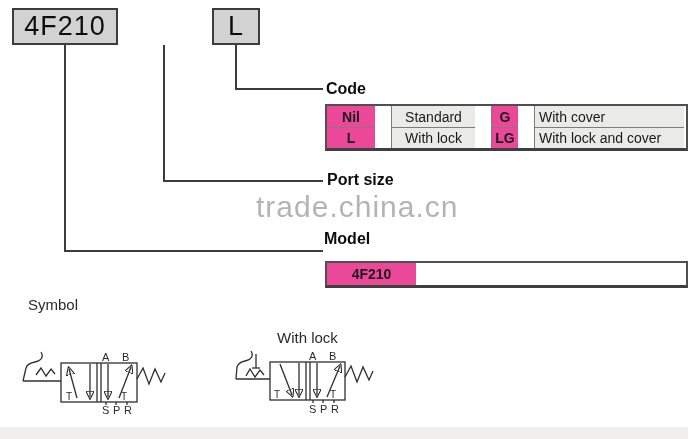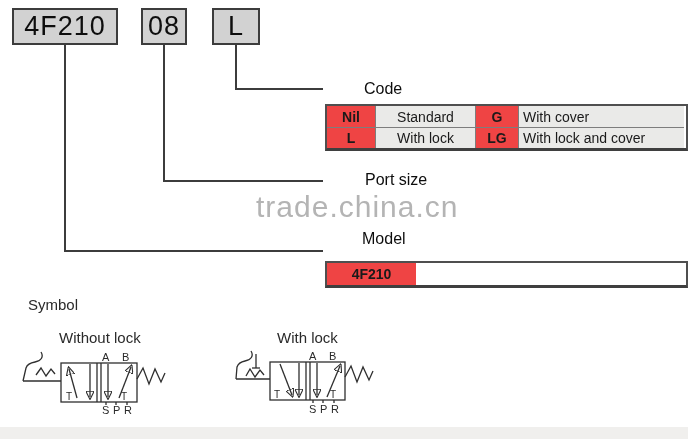--- a/index.html
+++ b/index.html
@@ -14,46 +14,46 @@
   }
   #box-model { left:12px; top:8px; width:106px; height:37px; }
   #box-port  { left:141px; top:8px; width:46px;  height:37px; }
   #box-code  { left:212px; top:8px; width:48px;  height:37px; }
 
   .vline, .hline { position:absolute; background:#3c3c3c; }
   .vline { width:2px; }
   .hline { height:2px; }
 
   .callout {
-    position:absolute; font-size:16px; font-weight:normal; color:#0d0d0d;margin-left:38px;
+    position:absolute; font-size:16px; font-weight:bold; color:#0d0d0d;
   }
 
   .grid-table {
     position:absolute; display:grid; box-sizing:border-box;
     border:2px solid #4f4f4f; border-bottom:3px solid #3f3f3f;
     font-size:14px;
   }
   #code-table {
     left:325px; top:104px; width:363px;
     grid-template-columns:48px 100px 43px 166px;
     grid-template-rows:21px 21px;
   }
   #model-table {
     left:325px; top:261px; width:363px;
     grid-template-columns:89px 268px;
     grid-template-rows:22px;
   }
   .cell {
     display:flex; align-items:center; box-sizing:border-box; color:#1a1a1a;
   }
-  .th { background:#ef4444; font-weight:bold; justify-content:center; }
+  .th { background:#ec4899; font-weight:bold; justify-content:center; }
   .td { background:#eaeae8; }
   .td.center { justify-content:center; }
   .td.left { justify-content:flex-start; padding-left:4px; }
-  .bl { border-left:1px solid #7d7d7d; }
+  .bl { border-left:1px solid #7d7d7d;margin-left:16px; }
   .bt { border-top:1px solid #7d7d7d; }
   .pre { white-space:pre; }
 
   #watermark {
     position:absolute; left:256px; top:190px; font-size:30px; color:#b4b4b4;
     letter-spacing:1px;
   }
   #symbol-title { position:absolute; left:28px; top:296px; font-size:15px; color:#2a2a2a; }
   .symbol-caption { position:absolute; font-size:15px; color:#2a2a2a; }
   #caption-without { left:59px; top:329px; }
@@ -76,23 +76,20 @@
     background:#f0efed;
   }
 </style>
 </head>
 <body>
 
 <div id="page">
 
   <div id="box-model" class="codebox">
     <span>4F210</span>
-  </div>
-  <div id="box-port" class="codebox">
-    <span>08</span>
   </div>
   <div id="box-code" class="codebox">
     <span>L</span>
   </div>
 
   <div class="vline" style="left:64px; top:45px; height:207px;"></div>
   <div class="hline" style="left:64px; top:250px; width:259px;"></div>
   <div class="vline" style="left:163px; top:45px; height:137px;"></div>
   <div class="hline" style="left:163px; top:180px; width:160px;"></div>
   <div class="vline" style="left:235px; top:45px; height:45px;"></div>
@@ -113,21 +110,20 @@
     <div class="cell td left bl bt">With lock and cover</div>
   </div>
 
   <div id="model-table" class="grid-table">
     <div class="cell th">4F210</div>
   </div>
 
   <div id="watermark">trade.china.cn</div>
 
   <div id="symbol-title">Symbol</div>
-  <div id="caption-without" class="symbol-caption">Without lock</div>
   <div id="caption-with" class="symbol-caption">With lock</div>
 
   <svg id="valve-left" class="valve" width="160" height="72" viewBox="15 346 160 72">
     <defs>
       <marker id="ahL" viewBox="0 0 10 10" refX="7" refY="5" markerWidth="6.5" markerHeight="6.5" orient="auto">
         <path d="M0,0 L10,5 L0,10 z" fill="#2f2f2f" stroke="none"></path>
       </marker>
     </defs>
     <g>
       <path d="M 41,352 C 44,357 41,361 35,362 C 29,363 27,365 26,368 L 23,381"></path>

